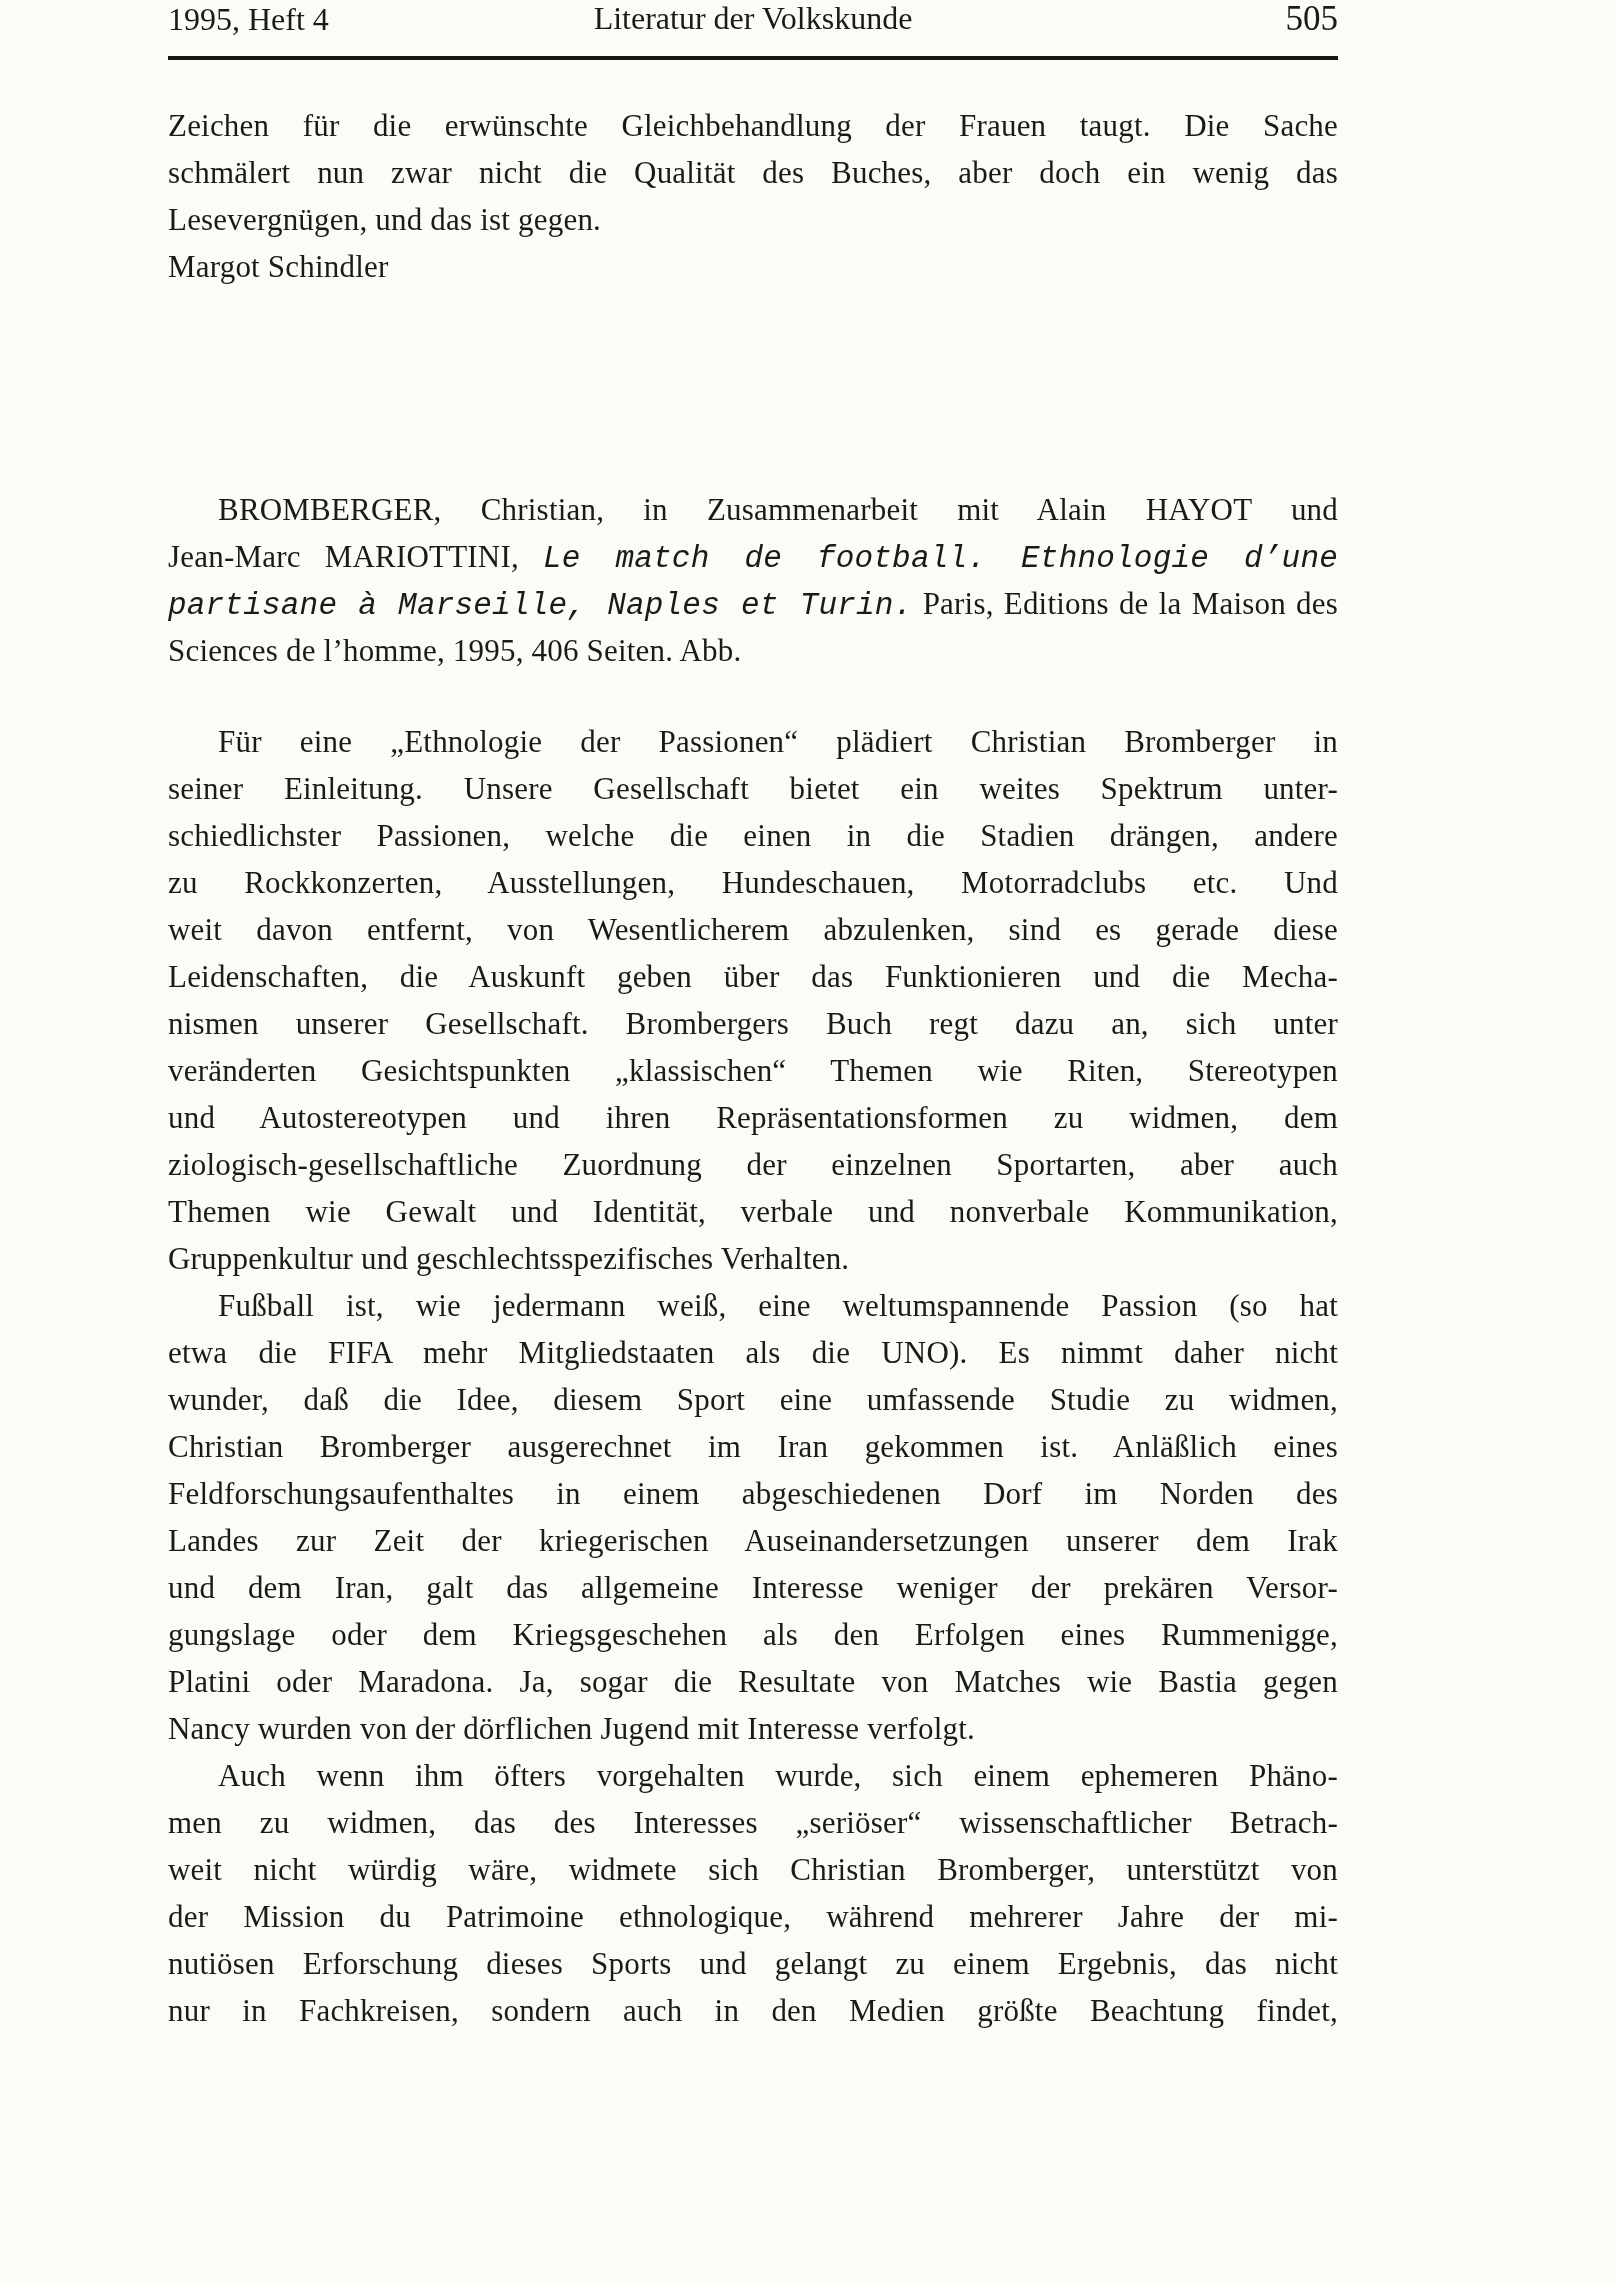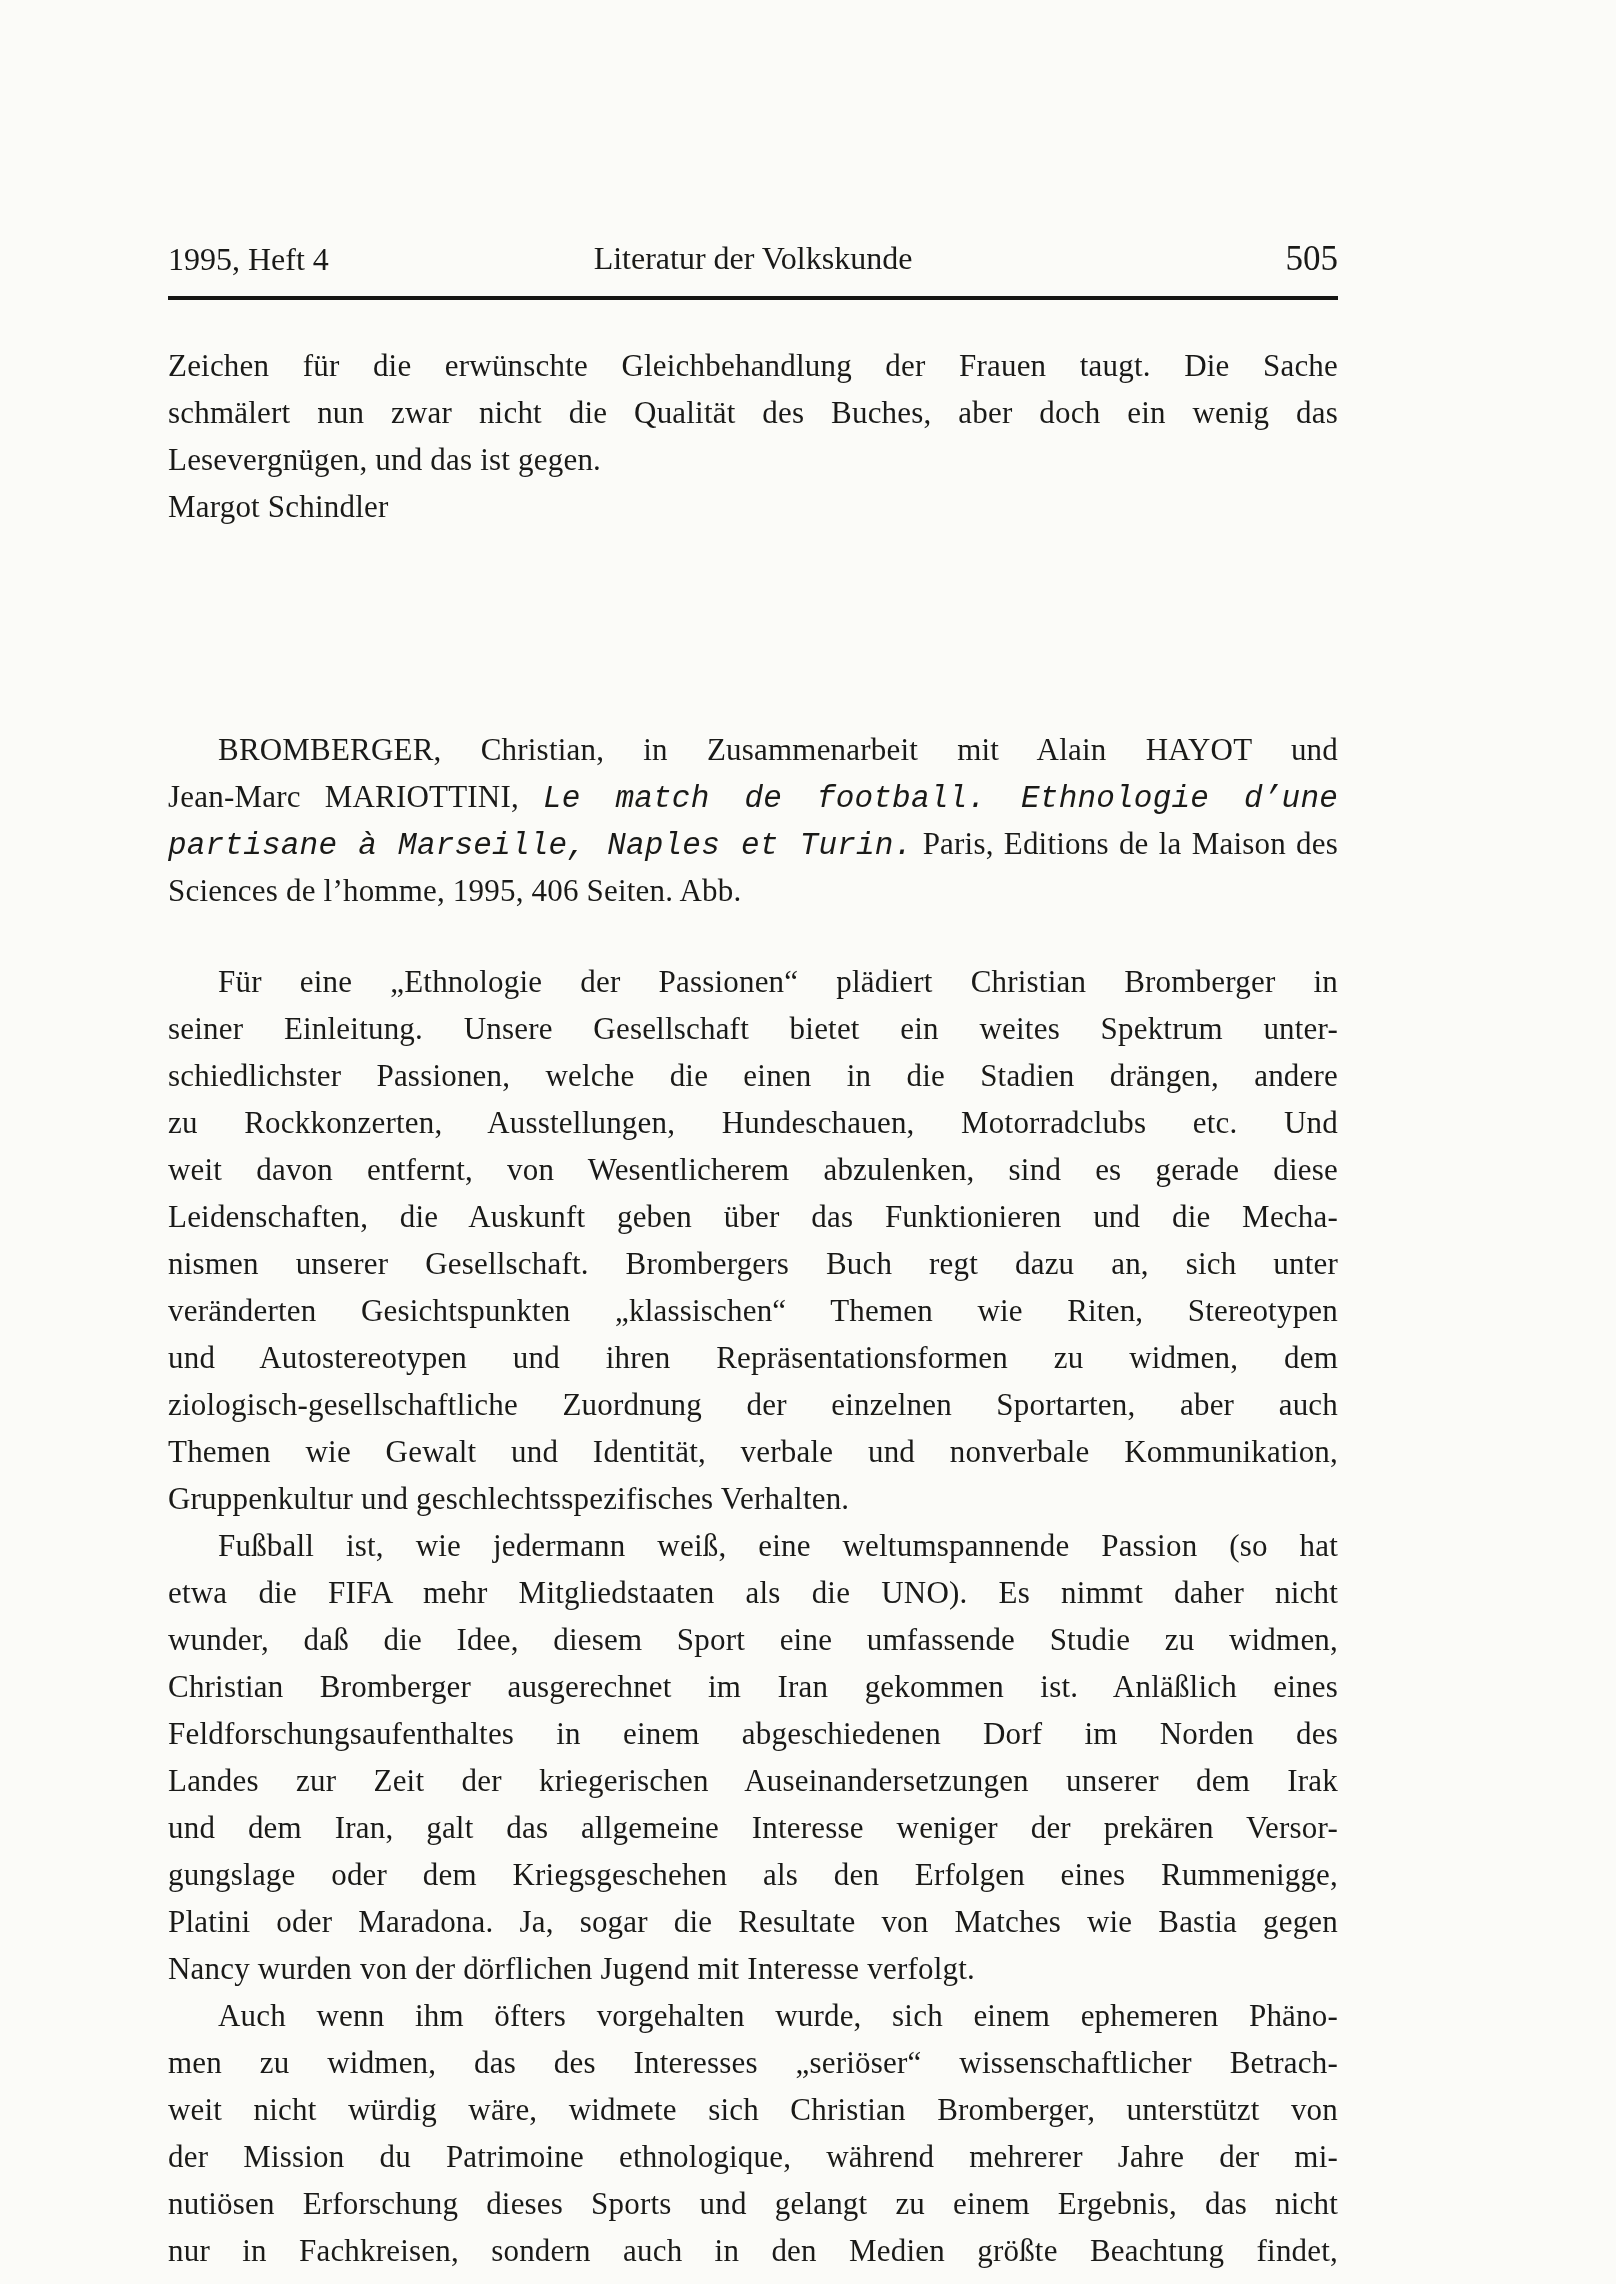--- a/index.html
+++ b/index.html
@@ -17,26 +17,24 @@
   .page {
     position: relative;
     width: 1616px;
     height: 2284px;
     overflow: hidden;
   }
   .header {
     position: relative;
     margin-left: 168px;
     width: 1170px;
-    padding-top: 196px;
     display: flex;
     align-items: baseline;
     font-size: 32px;
     line-height: 37px;
-    margin-top: 44px;
   }
   .header .hleft { flex: 0 0 auto; }
   .header .hcenter {
     position: absolute;
     left: 0; right: 0;
     text-align: center;
   }
   .header .hright {
     margin-left: auto;
     flex: 0 0 auto;

